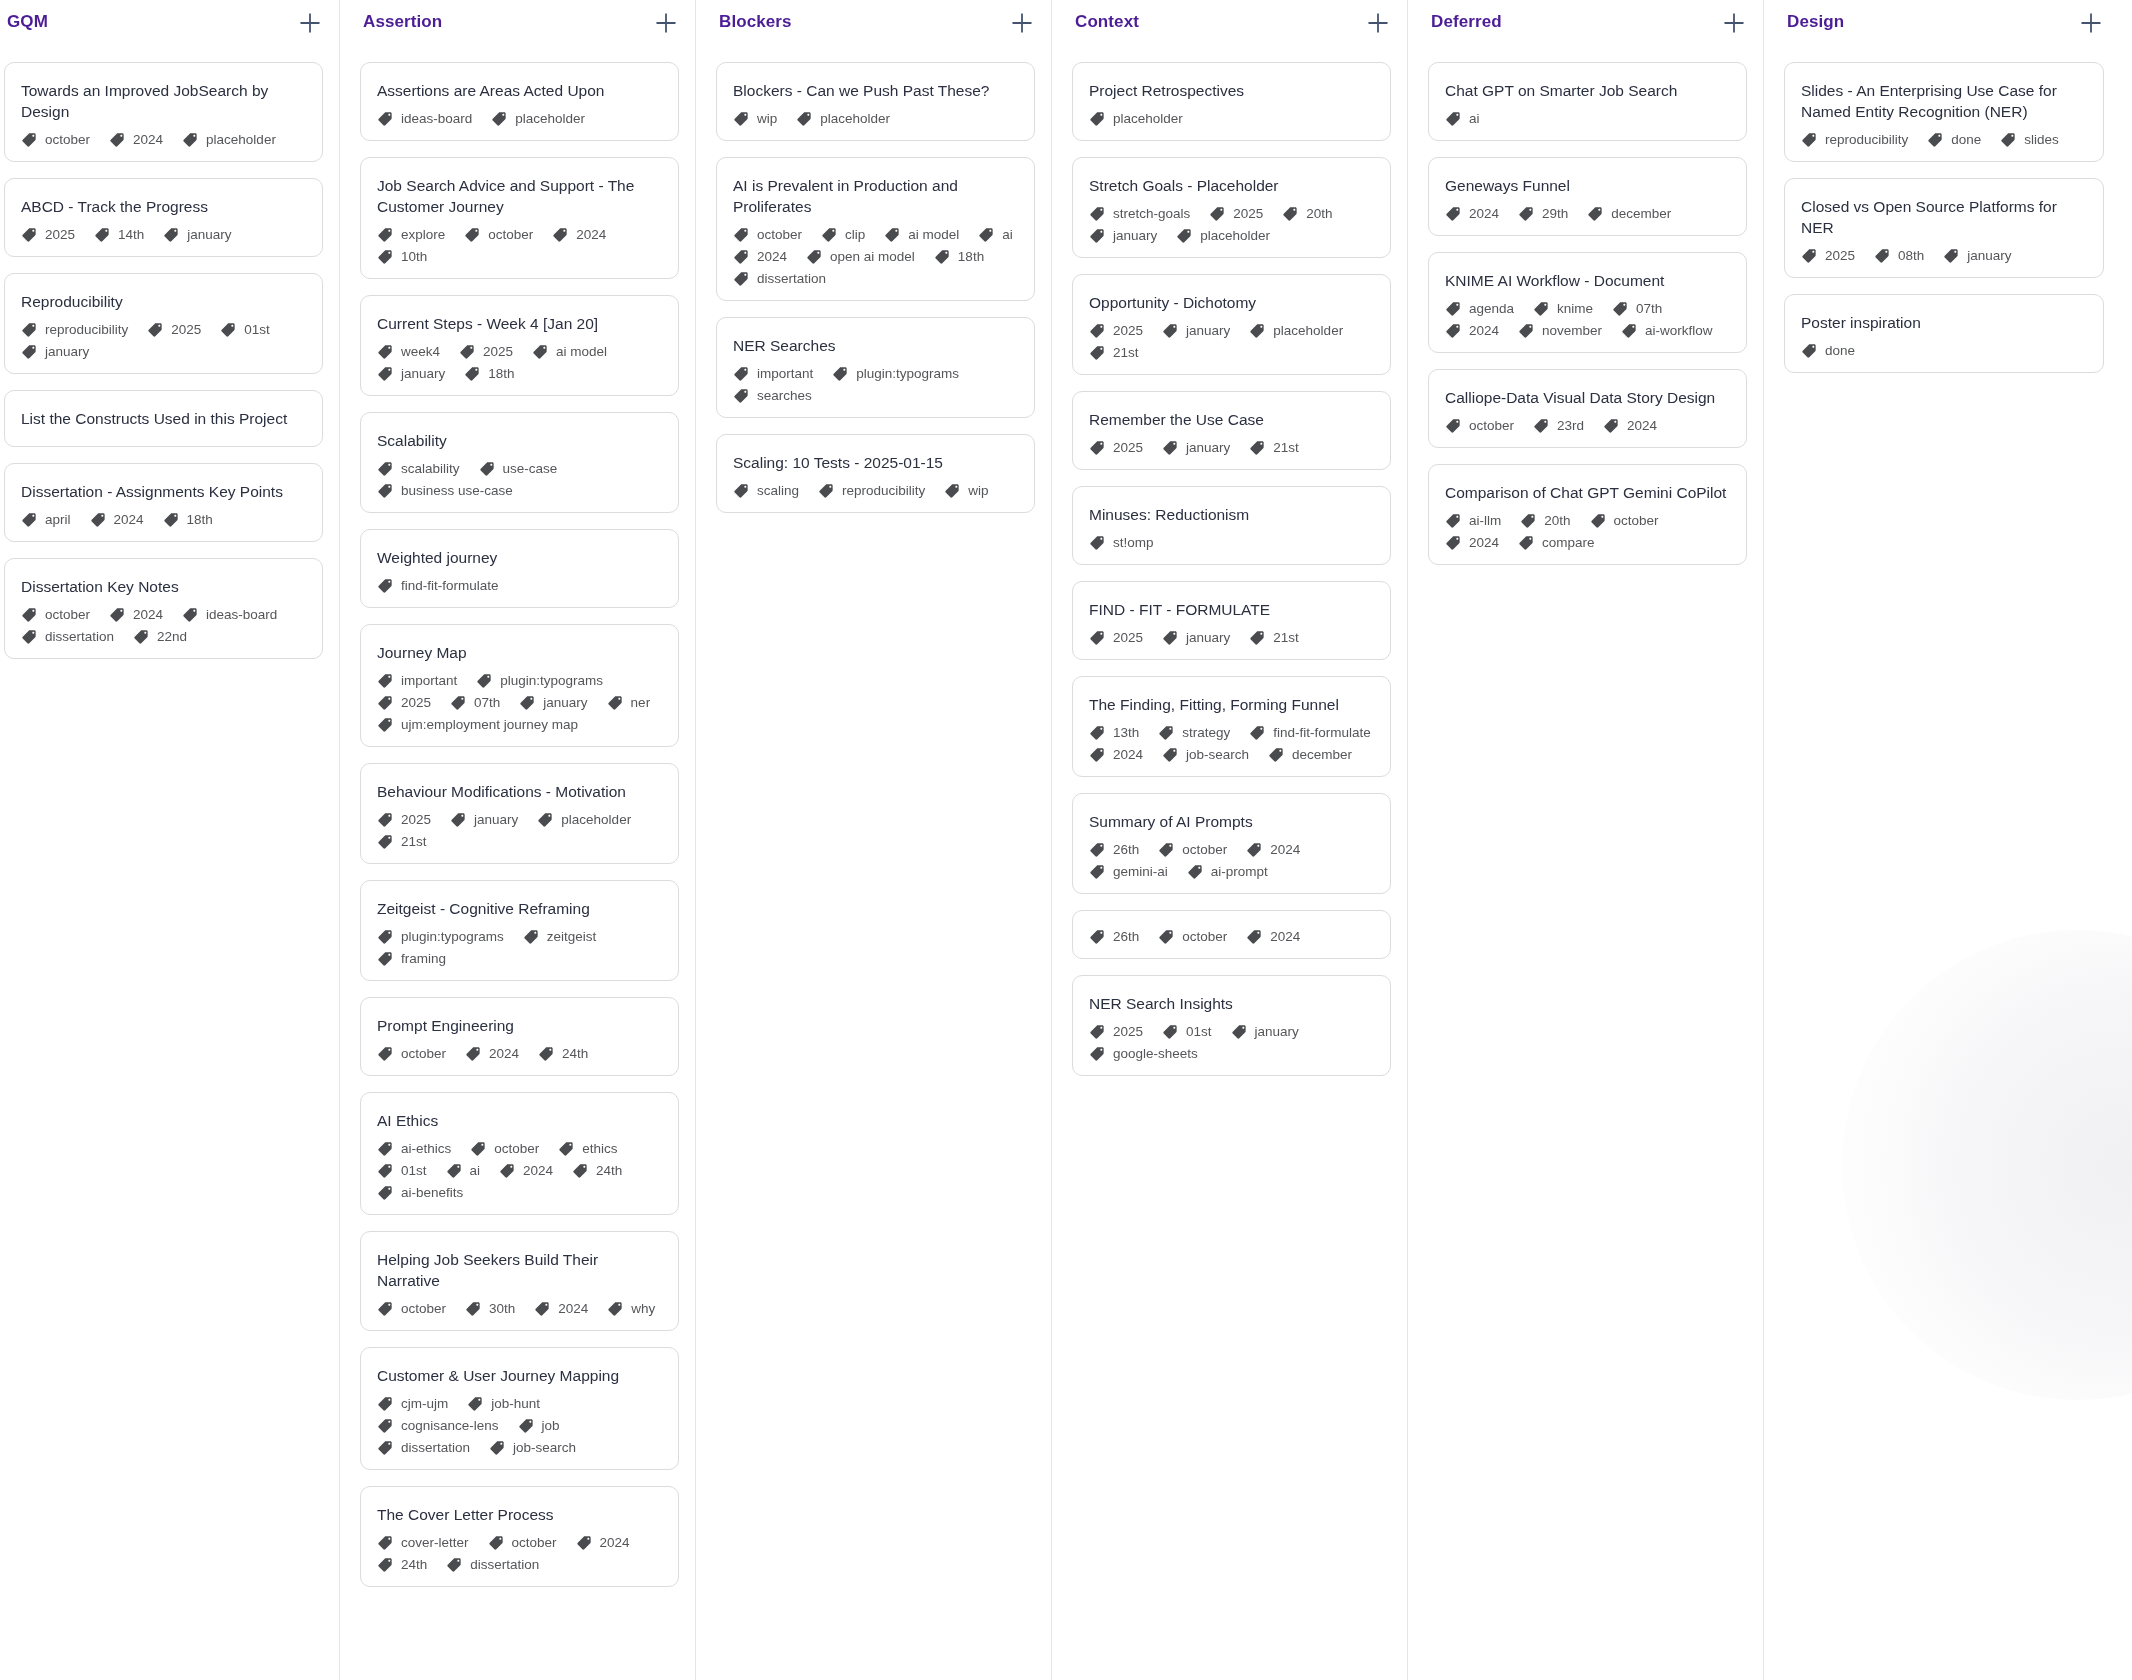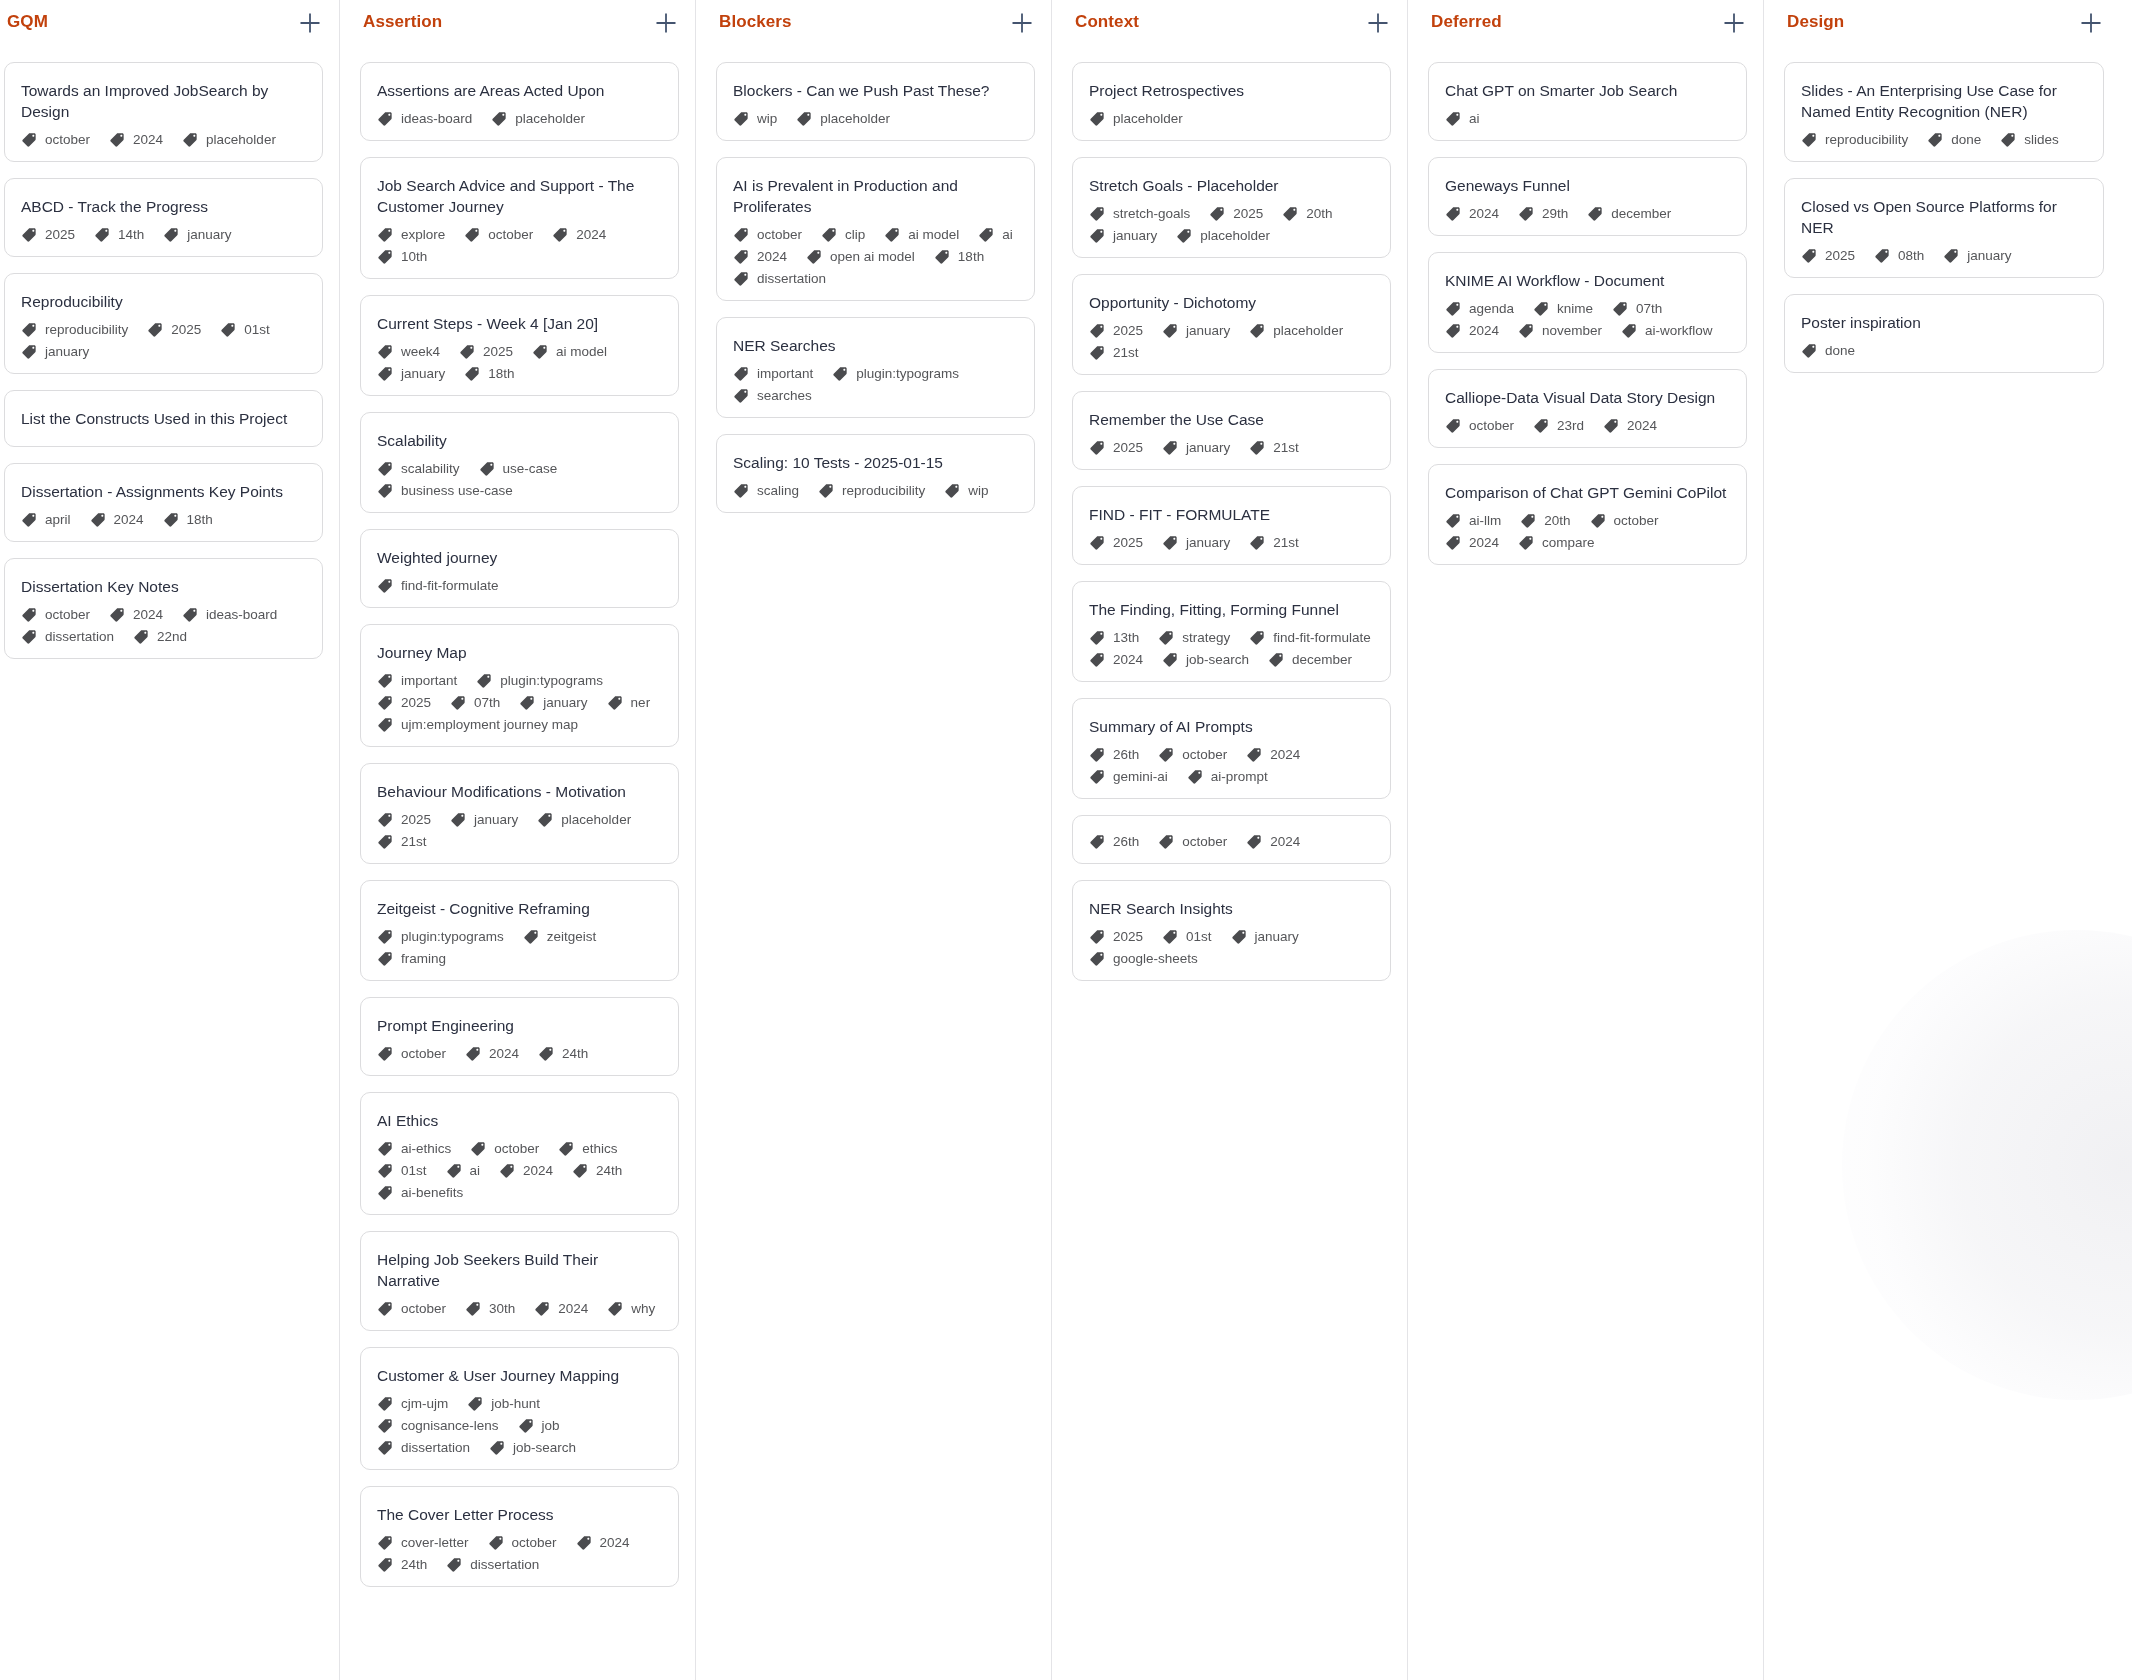--- a/index.html
+++ b/index.html
@@ -29,21 +29,21 @@
   .column-header {
     display: flex;
     justify-content: space-between;
     align-items: flex-start;
     margin: 4px 0 26px 0;
     padding-left: 3px;
   }
   .column-title {
     font-size: 17px;
     font-weight: 700;
-    color: #c2410c;
+    color: #4c1d95;
     letter-spacing: 0.1px;
     line-height: 24px;
   }
   .add-btn {
     width: 26px;
     height: 26px;
     display: flex;
     align-items: center;
     justify-content: center;
     cursor: pointer;
@@ -1204,20 +1204,33 @@
     <span class="tag-icon" style="display:flex">
       <svg width="16" height="16" viewBox="0 0 24 24">
         <path fill="#4a4b4e" d="M21.41 11.58l-9-9C12.05 2.22 11.55 2 11 2H4c-1.1 0-2 .9-2 2v7c0 .55.22 1.05.59 1.42l9 9c.36.36.86.58 1.41.58.55 0 1.05-.22 1.41-.59l7-7c.37-.36.59-.86.59-1.41 0-.55-.23-1.06-.59-1.42zM5.5 7C4.67 7 4 6.33 4 5.5S4.67 4 5.5 4 7 4.67 7 5.5 6.33 7 5.5 7z"></path>
       </svg>
     </span>
     <span class="tag-text">21st</span>
   </span>
 </div>
   </div>
 
+  <div class="card">
+    <div class="card-title">Minuses: Reductionism</div>
+    <div class="tag-list">
+  <span class="tag">
+    <span class="tag-icon" style="display:flex">
+      <svg width="16" height="16" viewBox="0 0 24 24">
+        <path fill="#4a4b4e" d="M21.41 11.58l-9-9C12.05 2.22 11.55 2 11 2H4c-1.1 0-2 .9-2 2v7c0 .55.22 1.05.59 1.42l9 9c.36.36.86.58 1.41.58.55 0 1.05-.22 1.41-.59l7-7c.37-.36.59-.86.59-1.41 0-.55-.23-1.06-.59-1.42zM5.5 7C4.67 7 4 6.33 4 5.5S4.67 4 5.5 4 7 4.67 7 5.5 6.33 7 5.5 7z"></path>
+      </svg>
+    </span>
+    <span class="tag-text">st!omp</span>
+  </span>
+</div>
+  </div>
 
   <div class="card">
     <div class="card-title">FIND - FIT - FORMULATE</div>
     <div class="tag-list">
   <span class="tag">
     <span class="tag-icon" style="display:flex">
       <svg width="16" height="16" viewBox="0 0 24 24">
         <path fill="#4a4b4e" d="M21.41 11.58l-9-9C12.05 2.22 11.55 2 11 2H4c-1.1 0-2 .9-2 2v7c0 .55.22 1.05.59 1.42l9 9c.36.36.86.58 1.41.58.55 0 1.05-.22 1.41-.59l7-7c.37-.36.59-.86.59-1.41 0-.55-.23-1.06-.59-1.42zM5.5 7C4.67 7 4 6.33 4 5.5S4.67 4 5.5 4 7 4.67 7 5.5 6.33 7 5.5 7z"></path>
       </svg>
     </span>

